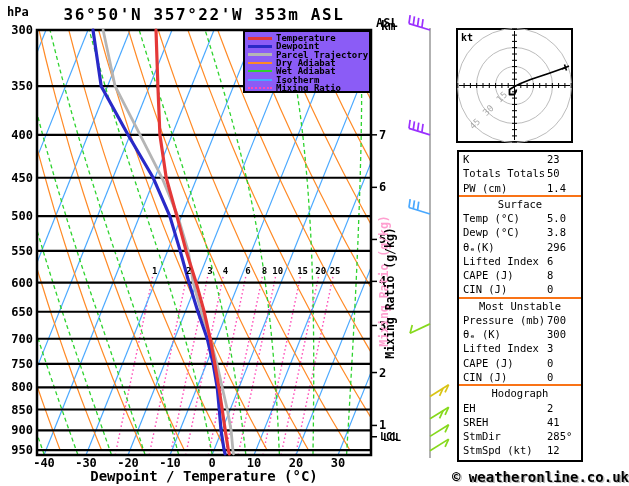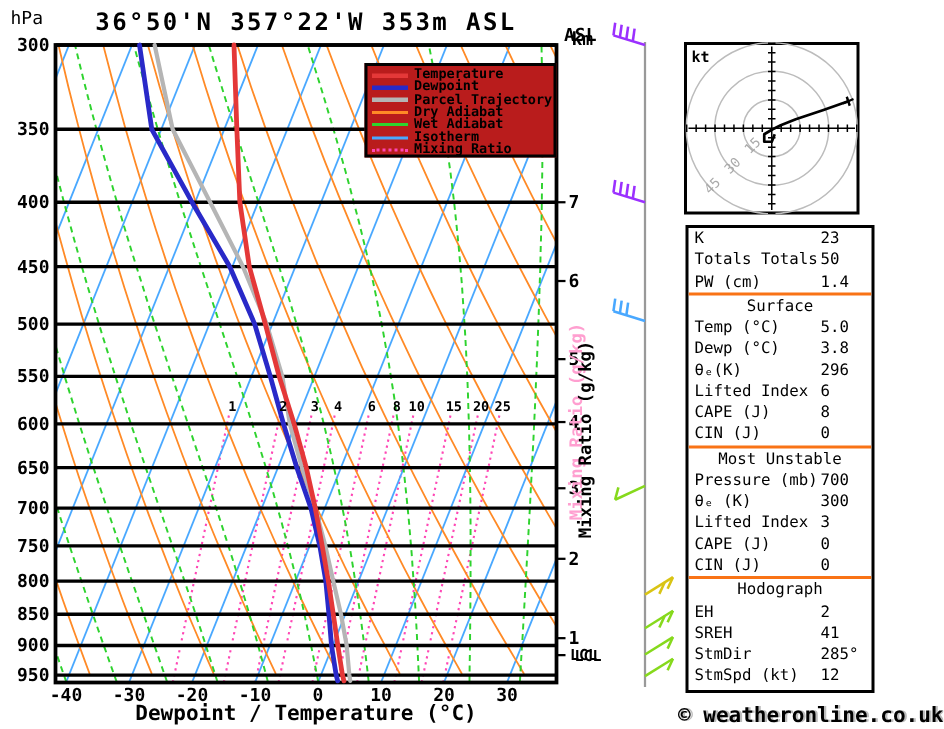--- a/index.html
+++ b/index.html
@@ -3,38 +3,38 @@
 <meta charset="utf-8">
 <style>
   :root{ --mono:"DejaVu Sans Mono","DejaVu Sans","Liberation Mono",monospace; }
   html,body{margin:0;padding:0;background:#fff;}
   #root{position:relative;width:629px;height:486px;background:#fff;overflow:hidden;
         font-family:var(--mono);color:#000;}
   #title{position:absolute;left:37px;top:5px;width:334px;text-align:center;
          font-size:16px;font-weight:700;letter-spacing:1.6px;white-space:nowrap;}
   #datetime{position:absolute;left:402px;top:6px;width:227px;font-size:13px;font-weight:700;
          white-space:nowrap;text-shadow:1.5px 0.5px 0 #c4c4c4;}
-  #hpa{position:absolute;left:7px;top:5px;font-size:12px;font-weight:400;}
+  #hpa{position:absolute;left:7px;top:5px;font-size:12px;font-weight:700;}
   #km{position:absolute;left:381px;top:19px;font-size:12px;font-weight:700;}
   #asl{position:absolute;left:376px;top:16px;font-size:12px;font-weight:700;text-align:right;}
   #xlabel{position:absolute;left:37px;top:468px;width:334px;text-align:center;
           font-size:14px;font-weight:700;white-space:nowrap;}
   #footer{position:absolute;left:428px;top:469px;width:201px;text-align:right;
           font-size:14px;font-weight:700;white-space:nowrap;text-shadow:1.5px 0.5px 0 #bdbdbd;}
   #plot{position:absolute;left:0;top:0;}
   svg text{font-family:var(--mono);fill:#000;}
   .axlbl{font-size:12px;font-weight:700;}
   .kmlbl{font-size:12px;font-weight:700;}
   .mixlbl{font-size:9px;font-weight:700;}
   .ringlbl{font-size:9px;fill:#a9a9a9;}
   .ktlbl{font-size:10px;font-weight:700;}
   .lcllbl{font-size:10px;font-weight:700;}
   .rot{font-size:11.5px;font-weight:700;}
   .rotghost{fill:#ff9fd0;}
-  #legend{position:absolute;left:243px;top:42px;width:128px;height:63px;background:#b91c1c;
+  #legend{position:absolute;left:243px;top:30px;width:128px;height:63px;background:#8b5cf6;
           border:2px solid #000;box-sizing:border-box;padding:2px 0 0 3px;}
   .leg-item{display:flex;align-items:center;height:8.3px;}
   .leg-line{width:24px;margin-right:4px;flex:none;}
   .leg-label{font-size:9px;font-weight:700;white-space:nowrap;line-height:8px;}
   #indices{position:absolute;left:457px;top:150px;width:126px;height:312px;background:#fff;
            border:2px solid #000;box-sizing:border-box;font-size:10.5px;overflow:hidden;}
   .tsec{border-top:2px solid #f97316;}
   .tsec:first-child{border-top:none;}
   .tsec-title{height:14.28px;line-height:14.5px;text-align:center;}
   .trow{position:relative;height:14.28px;line-height:14.5px;padding-left:4px;white-space:nowrap;}

